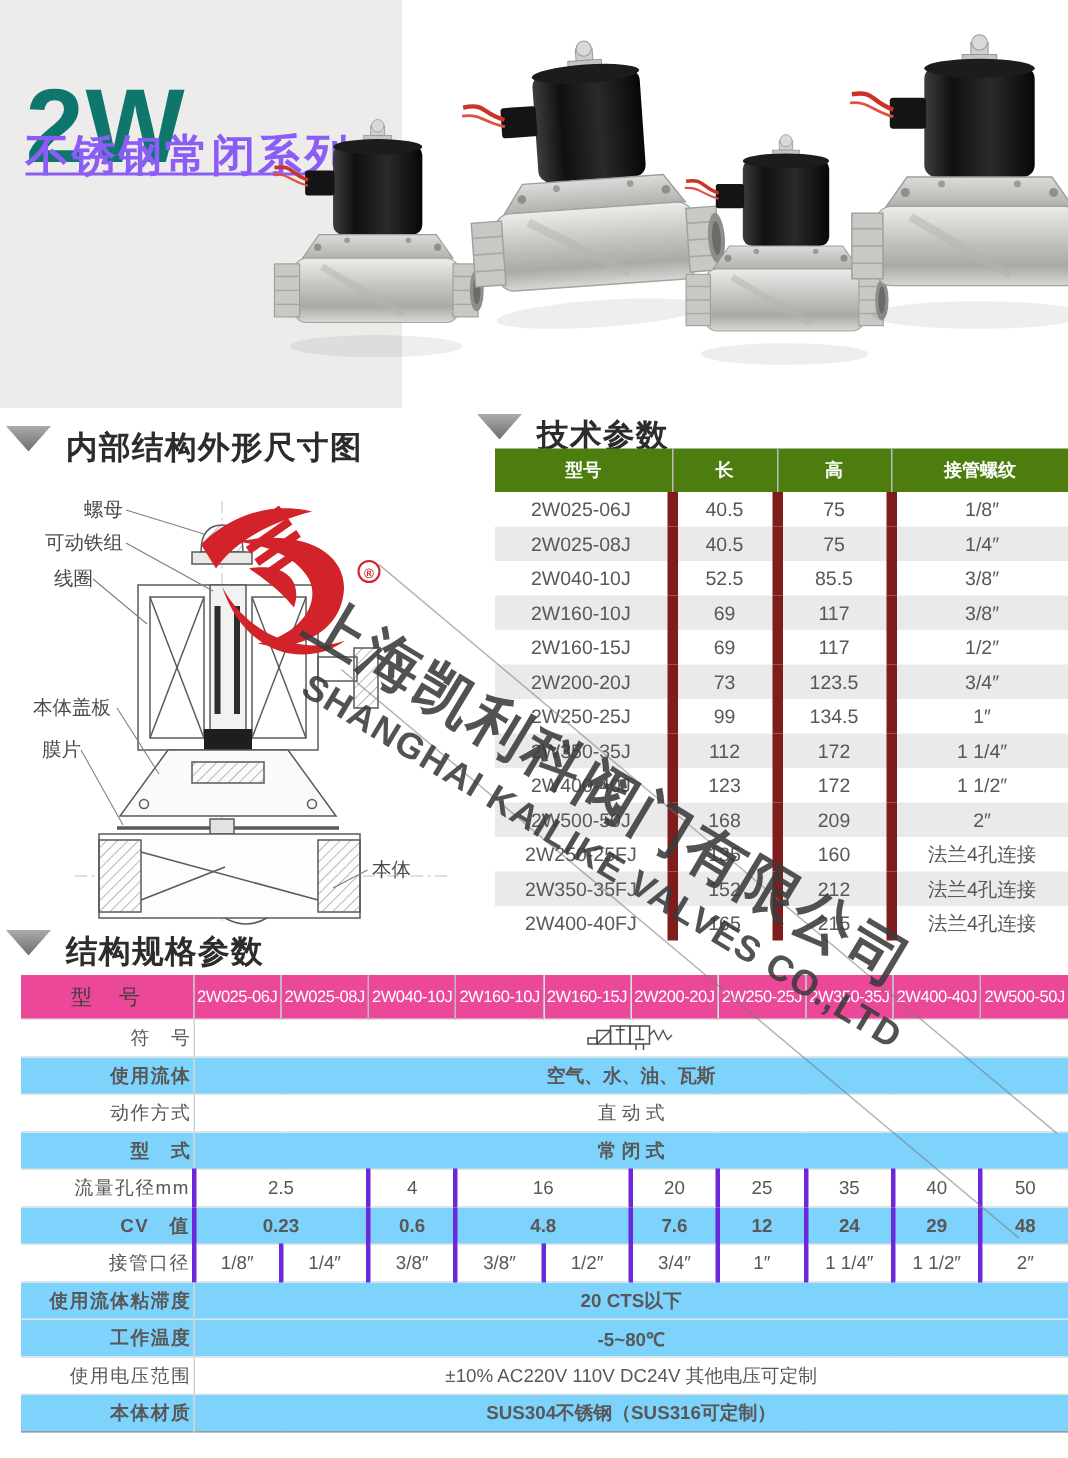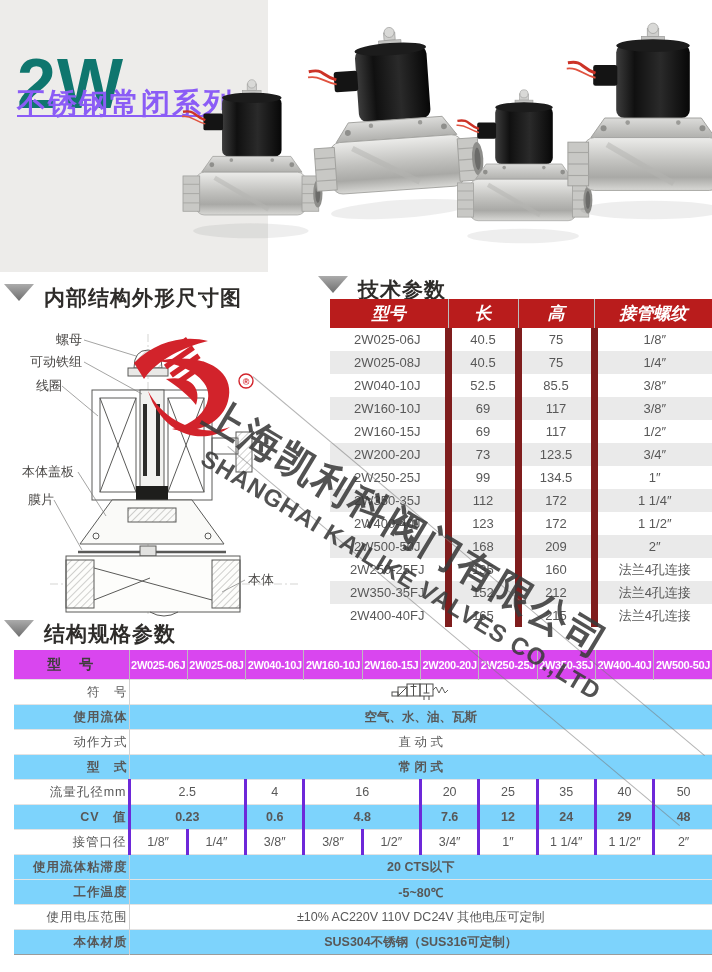--- a/index.html
+++ b/index.html
@@ -11,29 +11,29 @@
   .brand-panel{position:absolute;left:0;top:0;width:268px;height:272px;background:#edecea;}
   .series-title{position:absolute;left:17px;top:2px;font-size:70px;font-weight:bold;letter-spacing:1px;color:#0f766e;margin-top:42px;}
   .series-subtitle{position:absolute;left:17px;top:84px;font-size:29px;font-weight:bold;letter-spacing:2px;color:#8b5cf6;text-decoration:underline;}
   
   .sec-head{position:absolute;display:flex;align-items:flex-start;gap:10px;}
   .tri-icon{width:30px;height:17px;background:linear-gradient(180deg,#ababab,#6e6e6e);
     clip-path:polygon(0 0,100% 0,50% 100%);flex:0 0 auto;}
   .sec-title{font-size:21px;font-weight:bold;color:#2e2c2a;letter-spacing:1px;}
   
   .tech-table{position:absolute;left:330px;top:299px;width:382px;border-collapse:collapse;table-layout:fixed;}
-  .tech-table th{background:#b91c1c;color:#fff;font-size:17px;font-weight:bold;height:27px;border-left:1px solid #bcbcbc;font-style:italic;}
+  .tech-table th{background:#4d7c0f;color:#fff;font-size:12px;font-weight:bold;height:27px;border-left:1px solid #bcbcbc;}
   .tech-table th:first-child{border-left:none;}
   .tech-table td{font-size:13px;color:#585858;height:21px;text-align:center;border-left:7px solid #7f1d1d;}
   .tech-table td:first-child{border-left:none;}
   .tech-table tbody tr.stripe{background:#eaeaea;}
   
   .spec-table{position:absolute;left:14px;top:650px;width:698px;border-collapse:collapse;table-layout:fixed;
     border-bottom:1px solid #9b9b9b;}
-  .spec-table th{background:#d946ef;height:27px;font-weight:bold;border-left:1px solid #bcbcbc;overflow:hidden;}
+  .spec-table th{background:#ec4899;height:27px;font-weight:normal;border-left:1px solid #bcbcbc;overflow:hidden;}
   .spec-table th.model-label{color:#3f3d3b;font-size:14px;letter-spacing:2px;border-left:none;}
   .spec-table th.model-name{color:#fff;font-size:11px;letter-spacing:-0.3px;padding:0 1px;}
   .spec-table td{height:22px;font-size:12.5px;color:#585858;text-align:center;}
   .spec-table tbody tr{border-top:1px solid #e3e3e3;}
   .spec-table tbody tr.stripe{background:#7dd3fc;font-weight:bold;}
   .spec-table td.row-label{border-right:1px solid #d2d2d2;letter-spacing:1px;text-align:right;}
   .spec-table td.val-cell{border-left:3px solid #6d28d9;}
   .spec-table td.val-cell:first-of-type{border-left:none;}
   
   .watermark{position:absolute;left:222px;top:386px;transform:rotate(31deg);transform-origin:0 0;

